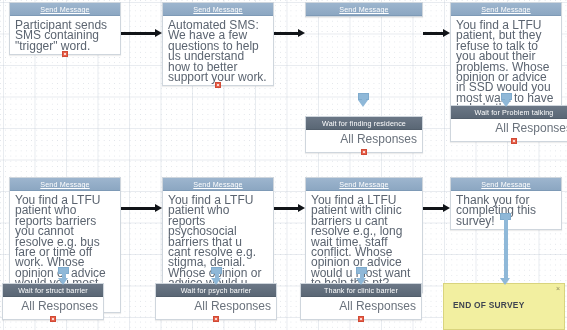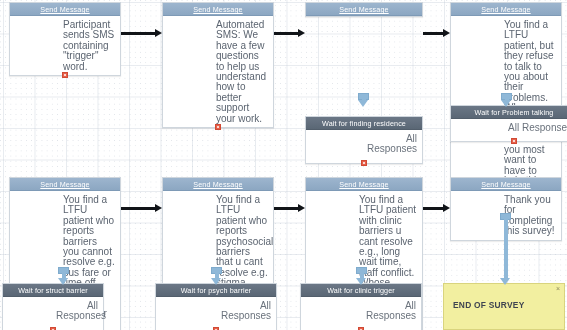--- a/index.html
+++ b/index.html
@@ -60,25 +60,24 @@
     border-bottom: 1px solid #7e9ab6;
     text-decoration: underline;
   }
   .node.wait > .node-head {
     background: linear-gradient(to bottom, #6b7786 0%, #5a6775 100%);
     border-bottom: 1px solid #525e6b;
   }
   .node-body {
     box-sizing: border-box;
     padding: 4px 5px 3px 5px;
-    font-size: 10px;
+    font-size: 12px;
     line-height: 10.4px;
     color: #5b6470;
     position: relative;
-    margin-left: 48px;
   }
   .node.wait .node-body {
     text-align: right;
     padding: 4px 5px 8px 5px;
     color: #6a727c;
   }
 
   
   .red-marker {
     position: absolute;
@@ -243,21 +242,21 @@
     <span class="red-marker"></span>
   </div>
 
   <div class="node wait" style="left:155px; top:283px; width:122px;">
     <div class="node-head">Wait for psych barrier</div>
     <div class="node-body">All Responses</div>
     <span class="red-marker"></span>
   </div>
 
   <div class="node wait" style="left:300px; top:283px; width:122px;">
-    <div class="node-head">Wait for clinic trigger</div>
+    <div class="node-head">Thank for clinic barrier</div>
     <div class="node-body">All Responses</div>
     <span class="red-marker"></span>
   </div>
 
   <div class="note" style="left:443px; top:283px; width:122px; height:47px;">
     <span class="note-close">×</span>
     <span class="note-text">END OF SURVEY</span>
   </div>
 
   <div class="harrow" style="left:121px; top:29px; width:41px;">

